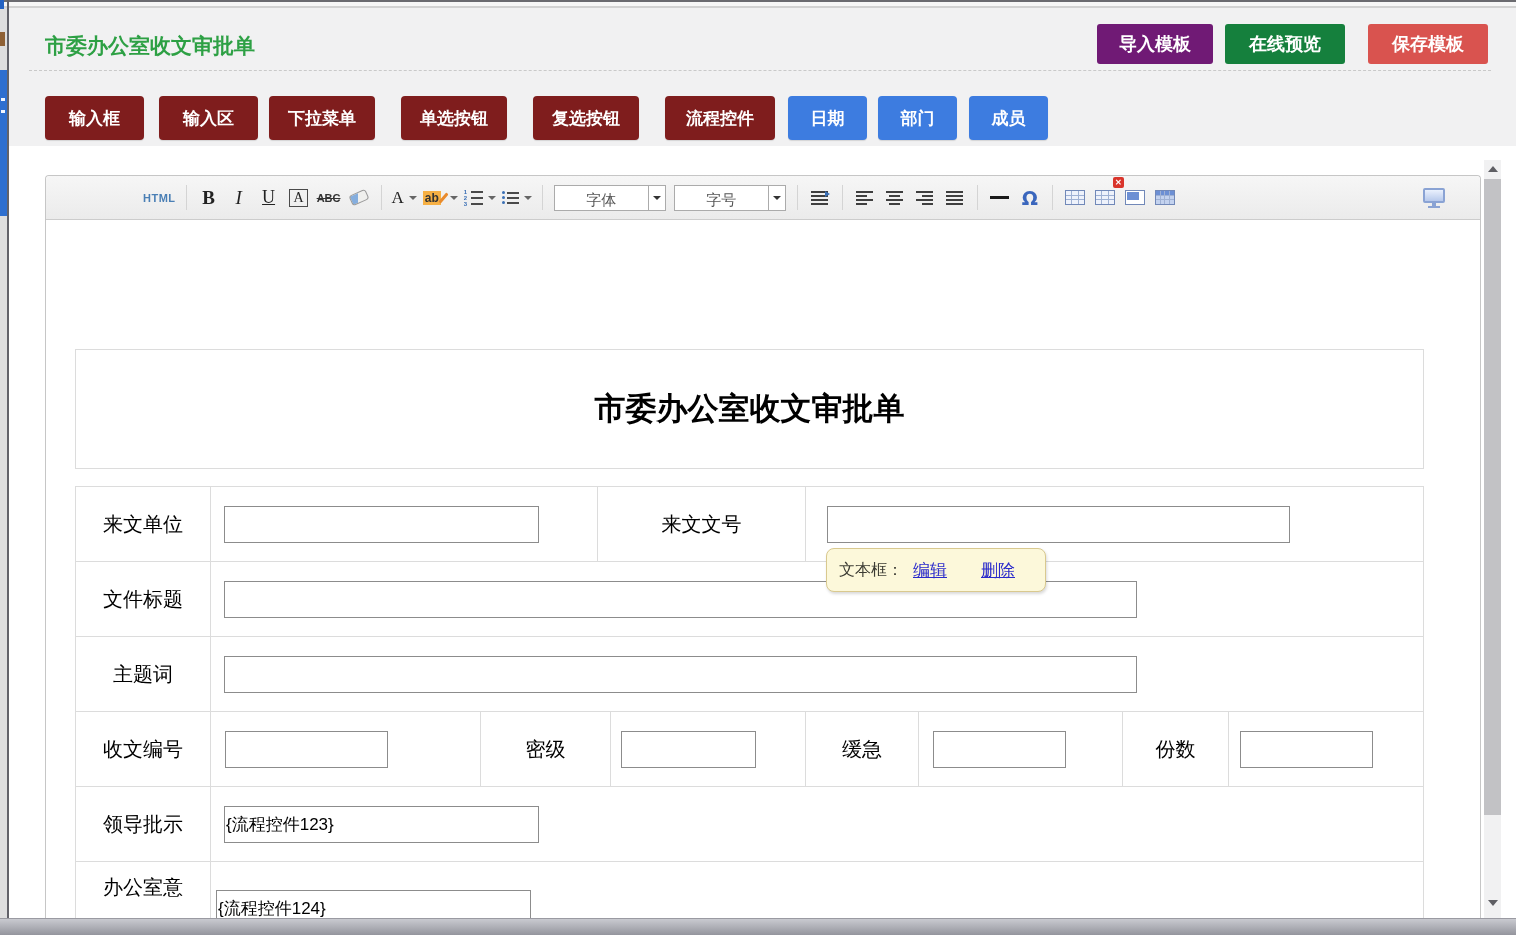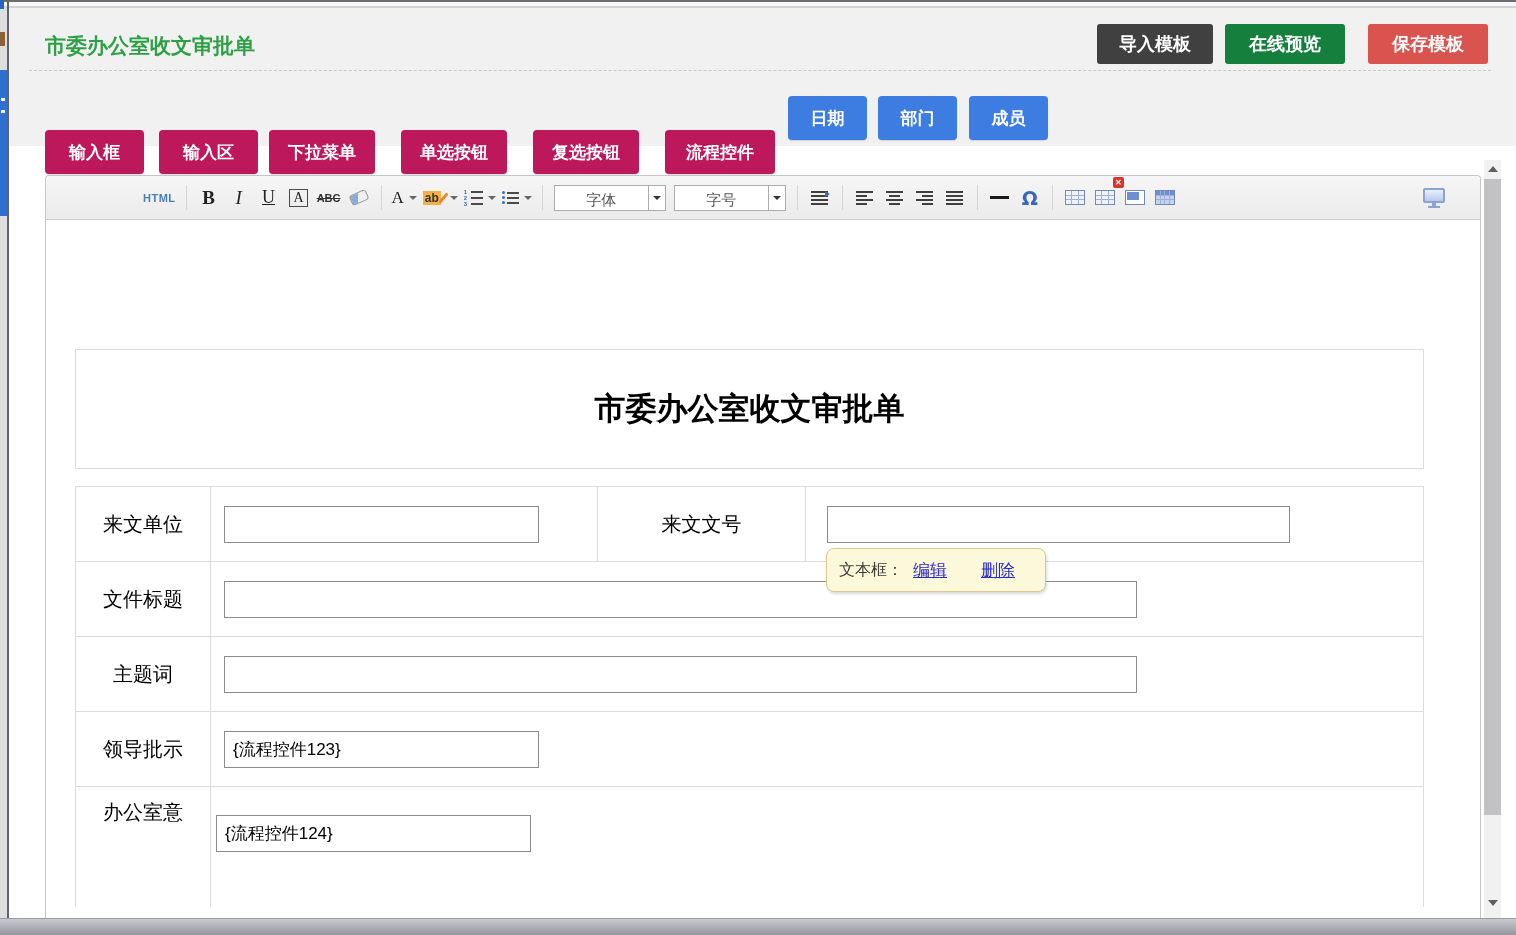--- a/index.html
+++ b/index.html
@@ -23,31 +23,31 @@
   
   .app { position:absolute; left:9px; top:8px; width:1507px; height:927px; background:#fff; }
 
   .header-panel { position:absolute; left:0; top:0; width:100%; height:138px; background:#f1f1f2; }
   .page-title { position:absolute; left:36px; top:24px; font-family:"Liberation Serif", serif;
                 font-weight:bold; font-size:21px; color:#2da044; }
   .header-actions { position:absolute; left:1088px; top:16px; display:flex; }
   .btn-action { height:40px; border:none; border-radius:3px; color:#fff; cursor:pointer;
                 font-family:"Liberation Serif", serif; font-weight:bold; font-size:18px;
                 display:flex; align-items:center; justify-content:center; }
-  .btn-import { width:116px; background:#404040; margin-right:12px; }
+  .btn-import { width:116px; background:#701a75; margin-right:12px; }
   .btn-preview{ width:120px; background:#15803d; margin-right:23px; }
   .btn-save   { width:120px; background:#d9534f; }
   .dashed-sep { position:absolute; left:20px; top:62px; width:1462px; border-top:1px dashed #c9c9c9; }
 
   .component-row { position:absolute; left:36px; top:88px; display:flex; }
   .btn-comp { height:44px; border:none; border-radius:4px; color:#fff; cursor:pointer;
               font-family:"Liberation Serif", serif; font-weight:bold; font-size:17px;
               display:flex; align-items:center; justify-content:center;
               box-shadow:0 1px 1px rgba(0,0,0,.12); }
-  .btn-comp.light { background:#be185d;margin-top:34px; }
+  .btn-comp.light { background:#7f1d1d; }
   .btn-comp.dark  { background:#3d7ce0; }
 
   
   .editor { position:absolute; left:36px; top:167px; width:1436px; height:760px;
             border:1px solid #c6c6c6; border-bottom:none; border-radius:4px 4px 0 0; background:#fff; }
   .ke-toolbar { height:44px; background:linear-gradient(#f6f6f6,#ebebeb); border-bottom:1px solid #ccc;
                 border-radius:4px 4px 0 0; display:flex; align-items:center; padding-left:94px; }
   .ke-sep { width:1px; height:25px; background:#d4d4d4; margin:0 7px; flex:none; }
   .ke-btn { min-width:24px; height:30px; display:flex; align-items:center; justify-content:center;
             margin:0 3px; border-radius:2px; cursor:pointer; flex:none; }
@@ -114,21 +114,21 @@
                    border:1px solid #dcdcdc; display:flex; align-items:center; justify-content:center; }
   .doc-title { font-weight:bold; font-size:31px; color:#000; }
   .doc-table { position:absolute; left:29px; top:266px; width:1349px;
                border:1px solid #dcdcdc; border-bottom:none; }
   .trow { display:flex; border-bottom:1px solid #dcdcdc; height:75px; }
   .tcell { height:100%; display:flex; align-items:center; border-right:1px solid #dcdcdc; }
   .tcell:last-child { border-right:none; }
   .tcell.lbl { justify-content:center; font-size:20px; color:#000; flex:none; }
   .tcell.fill { flex:1; }
   .tin { height:37px; border:1px solid #8c8c8c; background:#fff; font-size:17px;
-         font-family:"Liberation Sans",sans-serif; padding:0 8px; }
+         font-family:"Liberation Sans",sans-serif; padding:0 1px; }
   .trow.last { height:120px; border-bottom:none; }
   .trow.last .tcell { align-items:flex-start; }
   .trow.last .tcell.lbl { padding-top:13px; }
   .trow.last .tin { margin-top:28px; }
   .wrap-label { display:block; width:88px; text-align:center; line-height:25px;
                 height:26px; overflow:hidden; }
 
   
   .ctx-tooltip { position:absolute; left:826px; top:548px; width:220px; height:44px;
                  background:#fcf8da; border:1px solid #d9c98f; border-radius:8px;
@@ -406,20 +406,38 @@
           </div>
         </div>
 
         <div class="trow">
           <div class="tcell lbl" style="width:135px">主题词</div>
           <div class="tcell fill">
             <input class="tin" style="margin-left: 13px; width: 913px;" value="">
           </div>
         </div>
 
+        <div class="trow">
+          <div class="tcell lbl" style="width:135px">收文编号</div>
+          <div class="tcell" style="width:270px; flex:none">
+            <input class="tin" style="margin-left: 14px; width: 163px;" value="">
+          </div>
+          <div class="tcell lbl" style="width:130px">密级</div>
+          <div class="tcell" style="width:195px; flex:none">
+            <input class="tin" style="margin-left: 10px; width: 135px;" value="">
+          </div>
+          <div class="tcell lbl" style="width:113px">缓急</div>
+          <div class="tcell" style="width:204px; flex:none">
+            <input class="tin" style="margin-left: 14px; width: 133px;" value="">
+          </div>
+          <div class="tcell lbl" style="width:106px">份数</div>
+          <div class="tcell fill">
+            <input class="tin" style="margin-left: 11px; width: 133px;" value="">
+          </div>
+        </div>
 
         <div class="trow">
           <div class="tcell lbl" style="width:135px">领导批示</div>
           <div class="tcell fill">
             <input class="tin" style="margin-left: 13px; width: 315px;" value="{流程控件123}">
           </div>
         </div>
 
         <div class="trow last">
           <div class="tcell lbl" style="width:135px">

